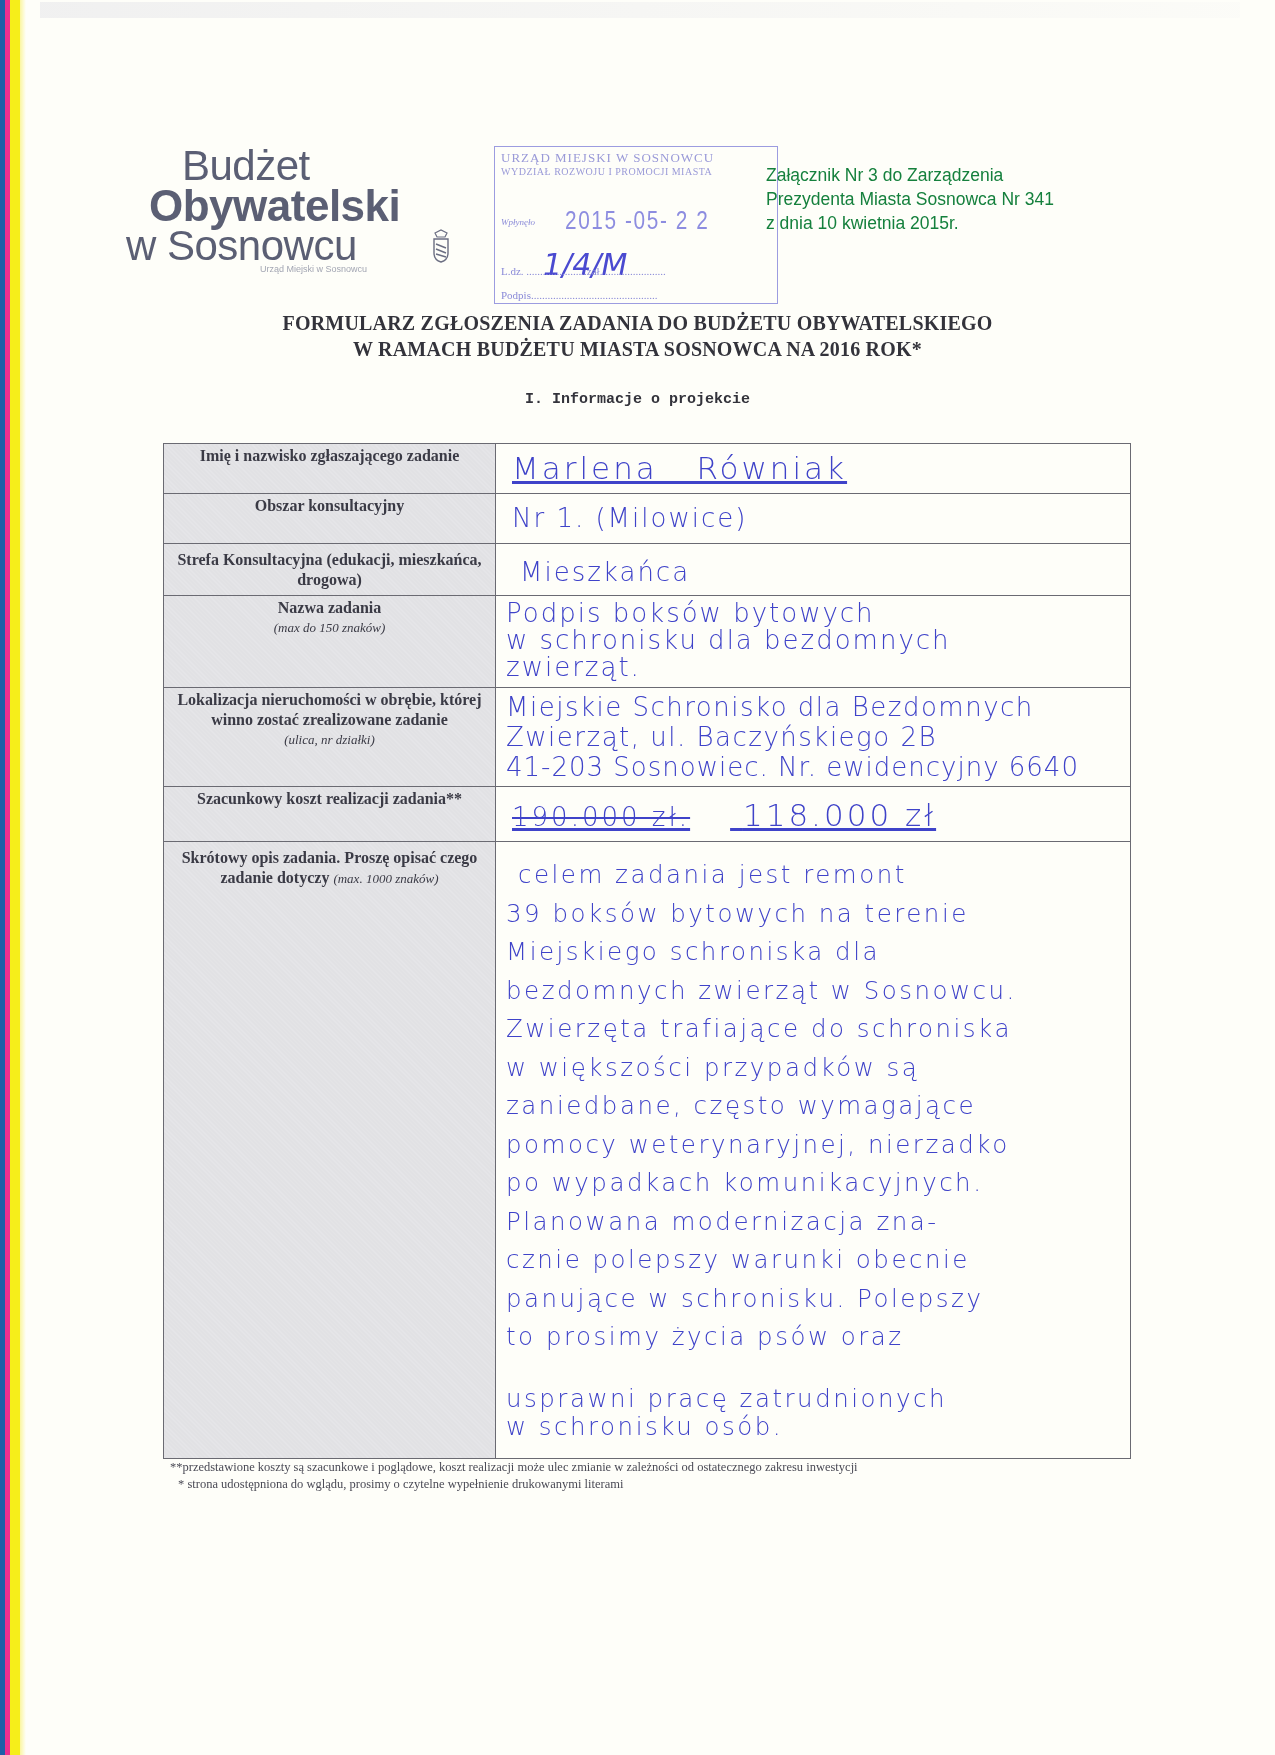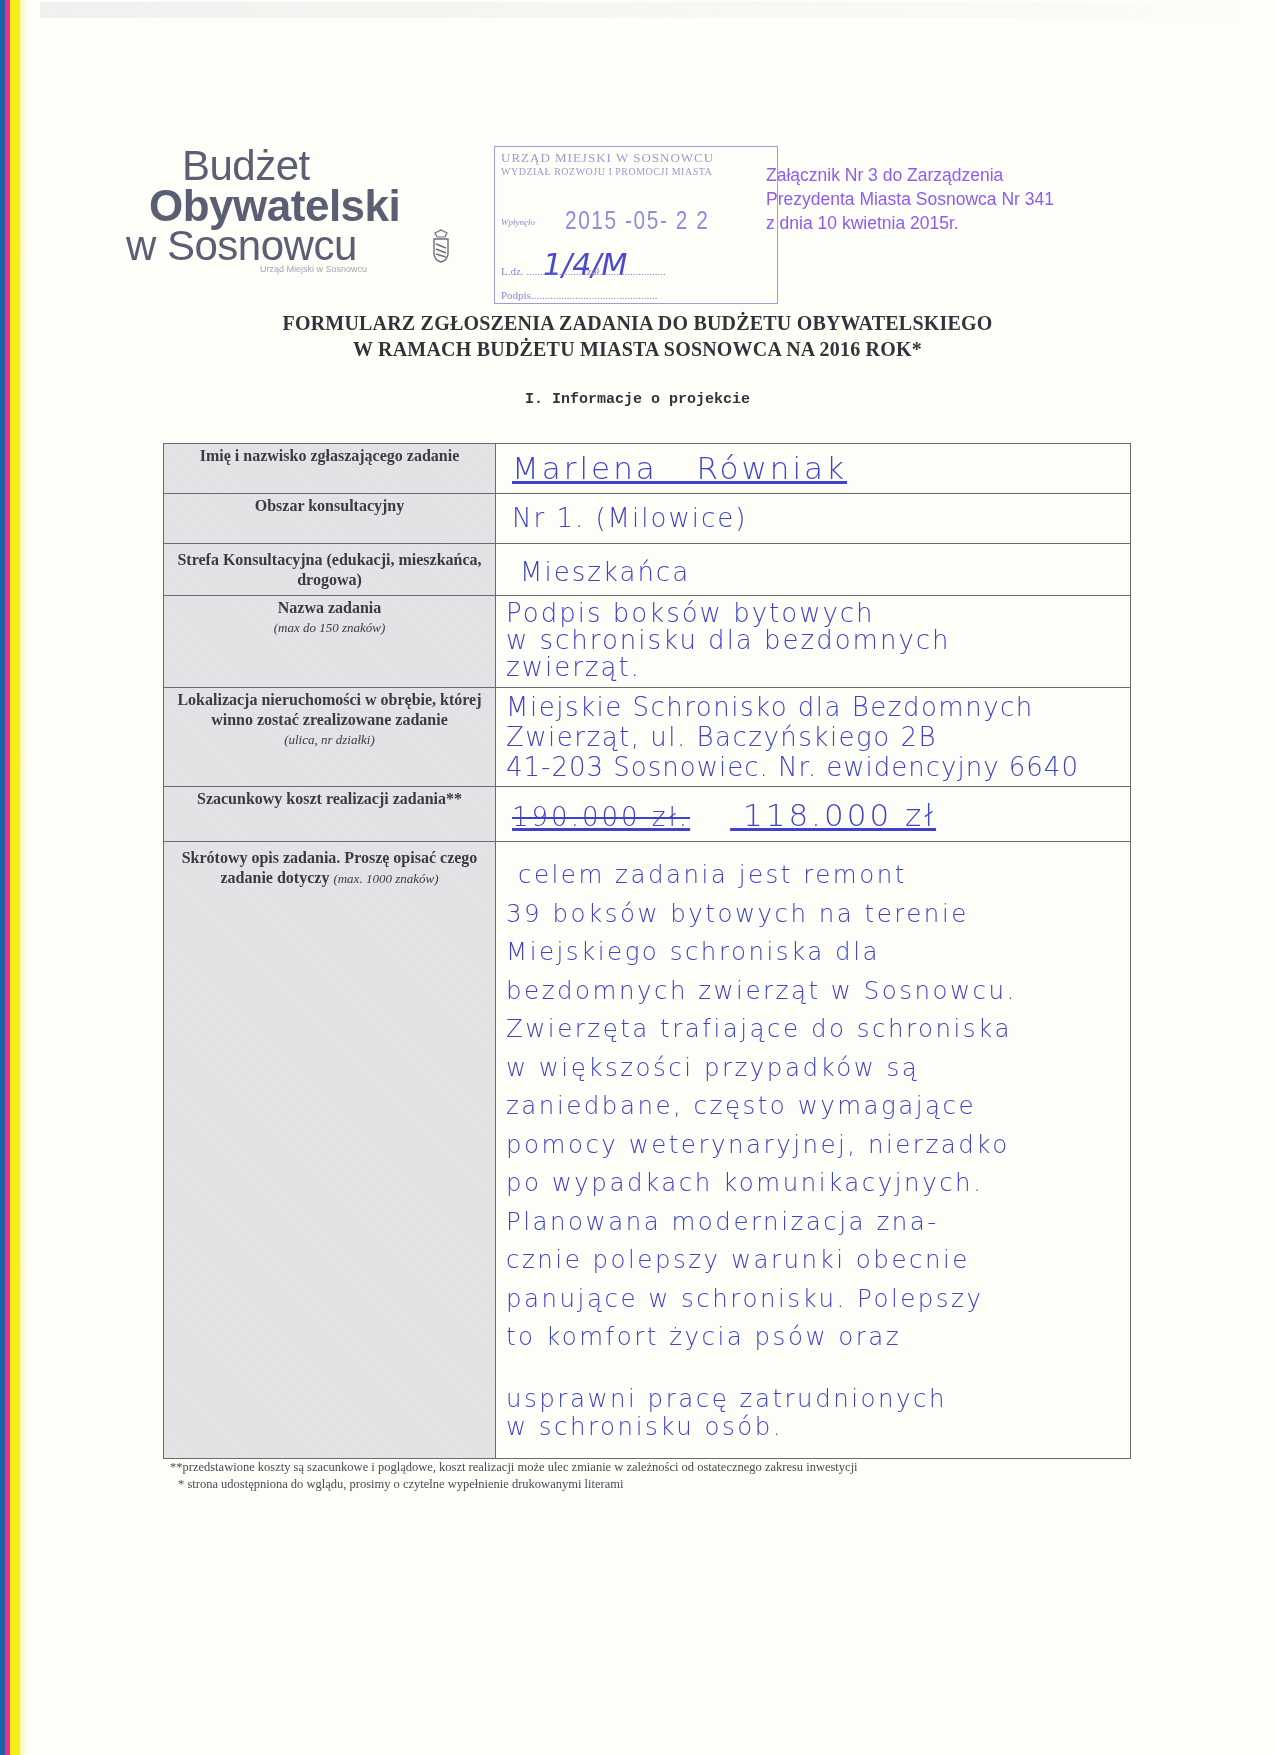--- a/index.html
+++ b/index.html
@@ -32,21 +32,21 @@
     .stamp { position: absolute; left: 494px; top: 146px; width: 284px; height: 158px; border: 1.5px solid #9c9ce0; color: #8a8ad8; }
     .stamp-h1 { font-family: "Liberation Serif", serif; font-size: 13px; letter-spacing: 1px; padding: 3px 6px 0 6px; white-space: nowrap; color: #9a9ad8; }
     .stamp-h2 { font-family: "Liberation Serif", serif; font-size: 10px; letter-spacing: 0.5px; padding: 0 6px; white-space: nowrap; color: #9a9ad8; }
     .stamp-wys { position: absolute; left: 6px; top: 70px; font-size: 9px; font-style: italic; text-align: right; }
     .stamp-date { position: absolute; left: 70px; top: 58px; font-family: "Liberation Sans", sans-serif; font-size: 26px; letter-spacing: 2px; color: #8d8de0; transform: scaleX(0.8); transform-origin: left; }
     .stamp-ldz { position: absolute; left: 6px; top: 118px; font-size: 11px; width: 270px; white-space: nowrap; overflow: hidden; }
     .stamp-ldz-hand { position: absolute; left: 48px; top: 100px; font-family: "DejaVu Sans", sans-serif; font-size: 30px; color: #4a4ad0; font-style: italic; }
     .stamp-podpis { position: absolute; left: 6px; top: 142px; font-size: 11px; width: 270px; white-space: nowrap; overflow: hidden; }
 
     
-    .annex { position: absolute; left: 766px; top: 163px; font-family: "Liberation Sans", sans-serif; font-size: 17.5px; line-height: 24px; color: #8b5cf6; }
+    .annex { position: absolute; left: 766px; top: 163px; font-family: "Liberation Sans", sans-serif; font-size: 17.5px; line-height: 24px; color: #15803d; }
 
     
     .form-title { position: absolute; left: 0; width: 1275px; top: 310px; text-align: center; font-family: "Liberation Serif", serif; font-weight: bold; font-size: 20px; line-height: 26px; color: #33333b; letter-spacing: 0.2px; }
     .section-title { position: absolute; left: 0; width: 1275px; top: 391px; text-align: center; font-family: Liberation Mono, monospace; font-weight: bold; font-size: 15px; color: #33333b; }
 
     
     .form-table { position: absolute; left: 163px; top: 443px; width: 968px; border-collapse: collapse; }
     .form-table td { border: 1.5px solid #6a6a72; vertical-align: top; }
     .label-cell { width: 332px; background: #e1e1e4; text-align: center; font-family: "Liberation Serif", serif; font-weight: bold; font-size: 16px; line-height: 20px; color: #3a3a45; padding: 2px 6px 0 6px;
       background-image: repeating-linear-gradient(45deg, rgba(255,255,255,0.18) 0 1px, transparent 1px 3px); margin-top: 33px; }
@@ -169,21 +169,21 @@
       <div class="hw-desc">Miejskiego schroniska dla</div>
       <div class="hw-desc">bezdomnych zwierząt w Sosnowcu.</div>
       <div class="hw-desc">Zwierzęta trafiające do schroniska</div>
       <div class="hw-desc">w większości przypadków są</div>
       <div class="hw-desc">zaniedbane, często wymagające</div>
       <div class="hw-desc">pomocy weterynaryjnej, nierzadko</div>
       <div class="hw-desc">po wypadkach komunikacyjnych.</div>
       <div class="hw-desc">Planowana modernizacja zna-</div>
       <div class="hw-desc">cznie polepszy warunki obecnie</div>
       <div class="hw-desc">panujące w schronisku. Polepszy</div>
-      <div class="hw-desc">to komfort życia psów oraz</div>
+      <div class="hw-desc">to prosimy życia psów oraz</div>
       <div class="hw-desc" style="line-height:28px;margin-top:28px;">usprawni pracę zatrudnionych</div>
       <div class="hw-desc" style="line-height:28px;">w schronisku osób.</div>
     </td>
   </tr>
 </tbody>
   </table>
 
 <div class="footnotes">
   <div style="margin-left:-8px;">**przedstawione koszty są szacunkowe i poglądowe, koszt realizacji może ulec zmianie w zależności od ostatecznego zakresu inwestycji</div>
   <div>* strona udostępniona do wglądu, prosimy o czytelne wypełnienie drukowanymi literami</div>

